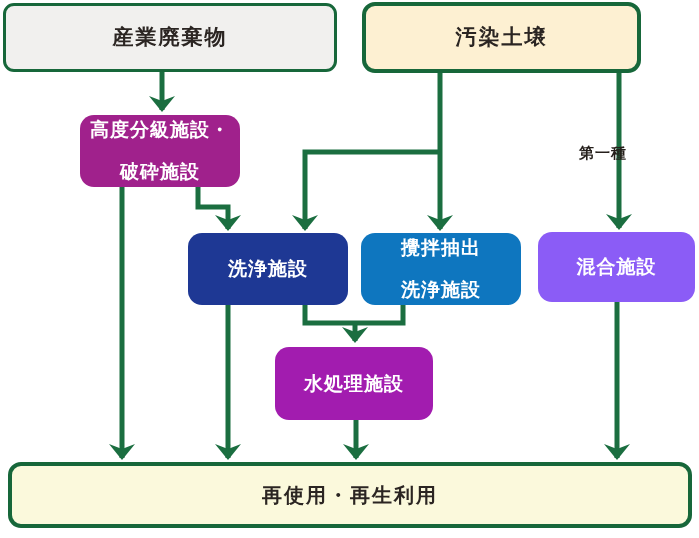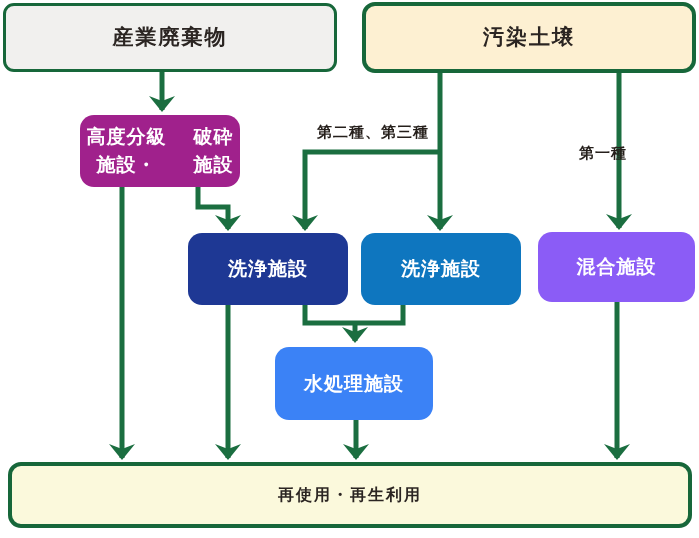--- a/index.html
+++ b/index.html
@@ -7,43 +7,43 @@
     position:relative;
     width:699px;height:538px;
     background:#ffffff;
     font-family:"DejaVu Sans",sans-serif;
     overflow:hidden;
   }
   .connectors{position:absolute;left:0;top:0;width:699px;height:538px;}
   .connectors path{fill:none;stroke:#1b6e40;stroke-width:5;}
   .node{
     position:absolute;
-    display:flex;flex-direction:row;justify-content:center;align-items:center;
+    display:flex;flex-direction:column;justify-content:center;align-items:center;
     box-sizing:border-box;text-align:center;gap:14px;
   }
   .outline-box{
     background:#f1f0ee;
     border:3px solid #17673a;
     border-radius:11px;
     color:#2b2522;
   }
   .outline-box .title{font-size:21px;font-weight:bold;letter-spacing:2px;line-height:1.25;}
   .outline-box .subtitle{font-size:15px;letter-spacing:1px;margin-top:2px;}
   .soil{background:#fdf0d2;border-width:4px;border-radius:13px;}
   .reuse{background:#fbf9dc;border-width:4px;border-radius:13px;}
-  .reuse .title{font-size:16px;}
+  .reuse .title{font-size:20px;}
   .proc{
     border-radius:14px;color:#ffffff;
     font-size:19px;font-weight:bold;letter-spacing:1px;line-height:1.45;
   }
   .purple{background:#a0218c;}
   .navy{background:#1e3894;}
   .lightblue{background:#0e76bf;}
   .orange{background:#8b5cf6;}
-  .green{background:#3b82f6;}
+  .green{background:#a21caf;}
   .edge-label{
     position:absolute;
     font-size:15px;font-weight:bold;color:#251f1b;
     letter-spacing:1px;text-align:center;
   }
 </style>
 </head>
 <body>
 
 <div class="canvas">
@@ -64,46 +64,46 @@
     <path d="M305,304 V323 H403 V304"></path>
     <path d="M355,322 V341" marker-end="url(#chev)"></path>
     <path d="M356,419 V458" marker-end="url(#chev)"></path>
     <path d="M617,301 V458" marker-end="url(#chev)"></path>
   </svg>
 
   <div class="node outline-box" style="left:3px;top:3px;width:334px;height:69px;">
     <div class="title">産業廃棄物</div>
   </div>
 
-  <div class="node outline-box soil" style="left:362px;top:2px;width:334px;height:71px;">
+  <div class="node outline-box soil" style="left:362px;top:2px;width:279px;height:71px;">
     <div class="title">汚染土壌</div>
   </div>
 
   <div class="node proc purple" style="left:80px;top:115px;width:160px;height:72px;">
     <div>高度分級施設・</div>
     <div>破砕施設</div>
   </div>
 
   <div class="node proc navy" style="left:188px;top:233px;width:160px;height:72px;">
     <div>洗浄施設</div>
   </div>
 
   <div class="node proc lightblue" style="left:361px;top:233px;width:160px;height:72px;">
+    <div>攪拌抽出</div>
     <div>洗浄施設</div>
   </div>
 
   <div class="node proc orange" style="left:538px;top:232px;width:157px;height:70px;">
     <div>混合施設</div>
   </div>
 
   <div class="node proc green" style="left:275px;top:347px;width:158px;height:73px;">
     <div>水処理施設</div>
   </div>
 
   <div class="node outline-box reuse" style="left:8px;top:462px;width:684px;height:66px;">
     <div class="title">再使用・再生利用</div>
   </div>
 
-  <div class="edge-label" style="left:303px;top:123px;width:140px;">第二種、第三種</div>
 
   <div class="edge-label" style="left:568px;top:144px;width:70px;">第一種</div>
 
 </div>
 
 </body></html>

